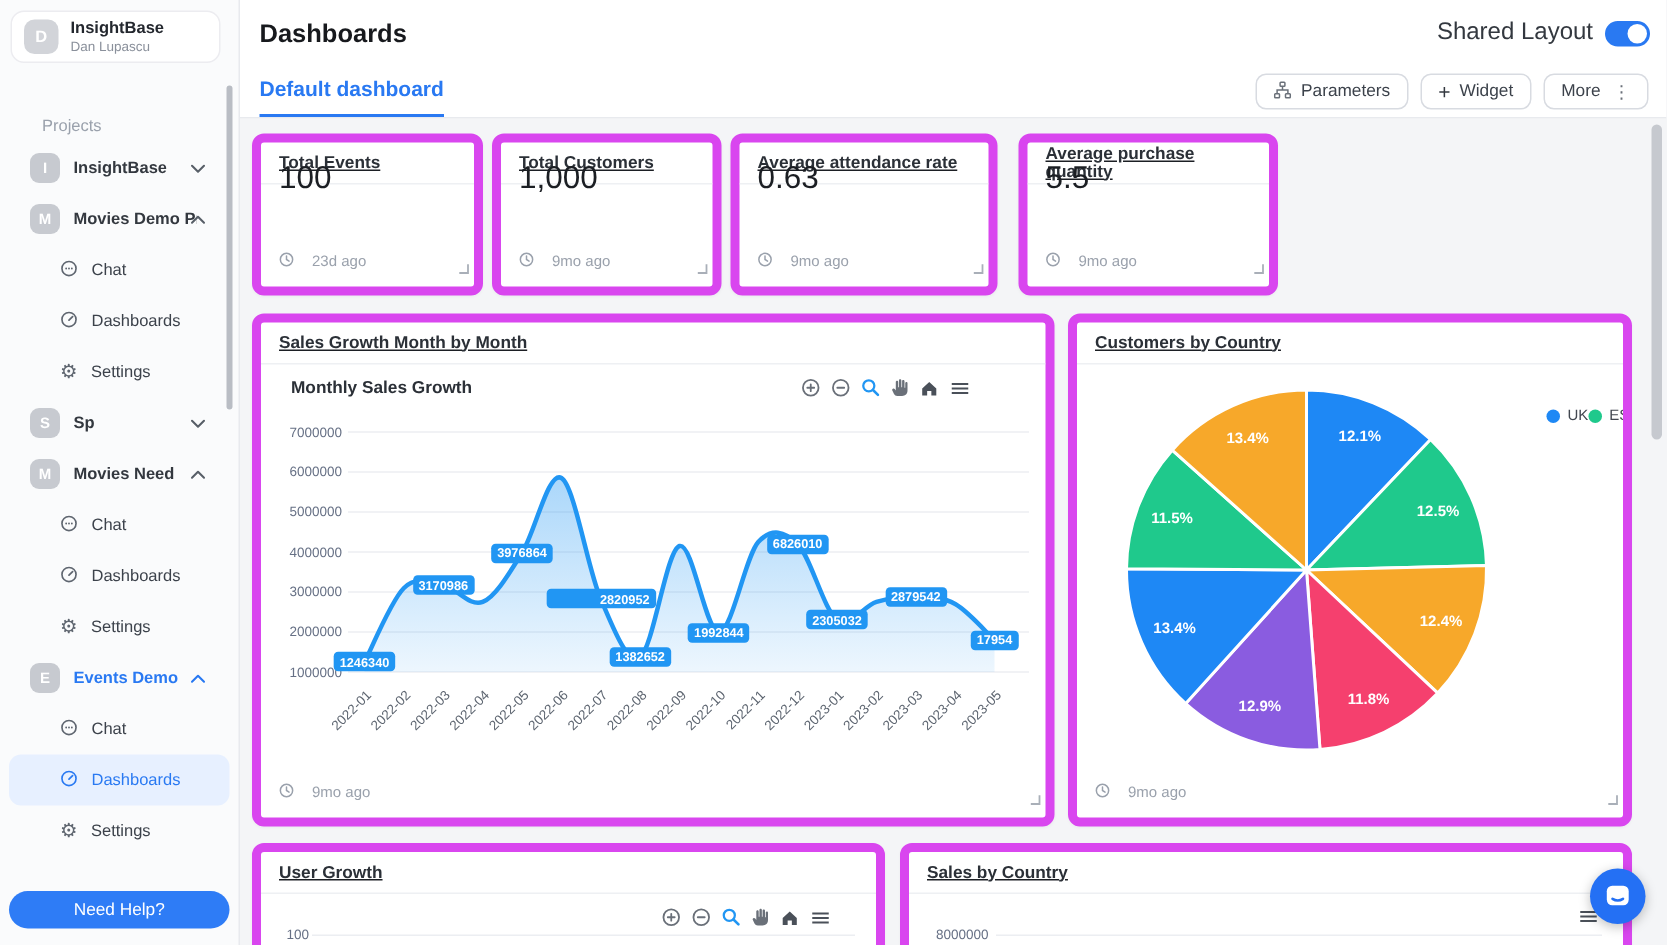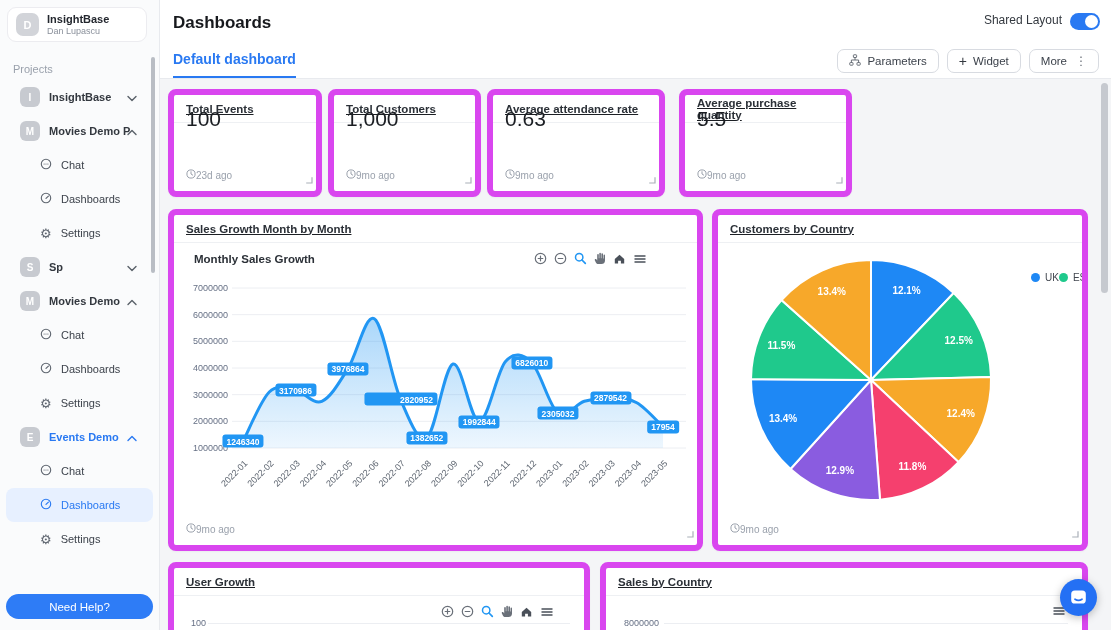--- a/index.html
+++ b/index.html
@@ -7,50 +7,50 @@
   body { font-family:"Liberation Sans", sans-serif; background:#f4f5f7; color:#1c1f24; }
   .app { position:relative; width:1111px; height:630px; display:flex; }
 
   
   .sidebar { position:relative; flex:0 0 160px; width:160px; background:#fafbfc; border-right:1px solid #e8eaee; overflow:hidden; }
   .user-card { margin:7px 12px 10px 7px; background:#fff; border:1px solid #ececf0; border-radius:9px; padding:5px 8px; display:flex; align-items:center; gap:8px; }
   .user-avatar { width:23px; height:23px; border-radius:7px; background:#d2d4d9; color:#fff; font-size:11px; font-weight:700; display:flex; align-items:center; justify-content:center; }
   .user-name { font-size:11px; font-weight:700; color:#23272e; }
   .user-sub { font-size:9px; color:#8a909b; margin-top:1px; }
   .nav-item { height:28px; display:flex; align-items:center; gap:9px; padding-left:22px; font-size:11px; font-weight:600; color:#30353c; cursor:pointer; }
-  .proj-label { margin-top:16px; height:22px; padding-left:13px; font-size:11px; color:#9aa1ac; display:flex; align-items:center; }
+  .proj-label { margin-top:31px; height:22px; padding-left:28px; font-size:11px; color:#9aa1ac; display:flex; align-items:center; }
   .proj-row { height:34px; display:flex; align-items:center; padding-left:20px; gap:9px; font-size:11px; font-weight:600; color:#33383f; cursor:pointer; position:relative; }
   .avatar-sq { width:20px; height:20px; border-radius:6px; background:#c7cad0; color:#fff; font-size:10px; font-weight:700; display:flex; align-items:center; justify-content:center; flex:0 0 20px; }
   .proj-name { white-space:nowrap; overflow:hidden; max-width:82px; }
   .chev { position:absolute; right:22px; top:12px; }
   .proj-row.active-proj .proj-name { color:#2979f2; }
   .child-row { height:34px; margin:0 6px; display:flex; align-items:center; gap:9px; padding-left:34px; font-size:11px; color:#3c424b; border-radius:8px; cursor:pointer; }
   .child-row.active-child { background:#e7f0ff; color:#2979f2; }
   .need-help { position:absolute; left:6px; right:6px; bottom:11px; height:25px; border:none; border-radius:13px; background:#2e7cf6; color:#fff; font-size:11.5px; font-family:inherit; cursor:pointer; }
   .sb-scroll { position:absolute; left:151px; top:57px; width:4px; height:216px; background:#b9bdc4; border-radius:2px; }
 
   
   .main { flex:1; display:flex; flex-direction:column; min-width:0; }
   .main-header { position:relative; height:79px; background:#fff; border-bottom:1px solid #e8eaee; flex:0 0 79px; }
   .page-title { position:absolute; left:13px; top:13px; font-size:17px; font-weight:700; color:#17191d; }
-  .shared { position:absolute; right:11px; top:13px; display:flex; align-items:flex-start; gap:8px; font-size:12px; color:#33383f; }
+  .shared { position:absolute; right:11px; top:13px; display:flex; align-items:center; gap:8px; font-size:16px; color:#33383f; }
   .toggle { width:30px; height:17px; border-radius:9px; background:#2979f2; position:relative; cursor:pointer; }
   .toggle .knob { position:absolute; right:2px; top:2px; width:13px; height:13px; border-radius:50%; background:#fff; }
   .tab { position:absolute; left:13px; bottom:0; padding-bottom:9px; font-size:14px; font-weight:700; color:#2979f2; border-bottom:2px solid #2979f2; cursor:pointer;margin-top:24px; }
   .hdr-btns { position:absolute; right:12px; bottom:5px; display:flex; gap:8px; }
   .btn { height:24px; padding:0 11px; border:1px solid #d8dbe1; border-radius:7px; background:#fff; font-size:11.5px; color:#3c424b; font-family:inherit; display:flex; align-items:center; gap:6px; cursor:pointer; }
   .btn .plus { font-size:14px; font-weight:400; color:#33383f; }
   .btn .dots { font-size:12px; color:#6a7079; margin-left:2px; }
 
   .content { position:relative; flex:1; overflow:hidden; }
   .card { position:absolute; background:#fff; border:6px solid #d946ef; border-radius:8px; box-shadow:0 1px 2px rgba(16,24,40,.04); overflow:hidden;text-decoration:underline; }
   .card-h { height:28px; border-bottom:1px solid #eef0f3; display:flex; align-items:center; padding:0 12px; font-size:11.5px; font-weight:700; color:#2b3037; }
   .card-body { position:absolute; top:28px; left:0; right:0; bottom:0; }
   .kpi-value { position:absolute; left:12px; top:12px; font-size:21px; color:#1b1e23; }
-  .card-foot { position:absolute; left:12px; bottom:10px; display:flex; align-items:center; gap:0; font-size:10px; color:#9aa1ac; }
+  .card-foot { position:absolute; left:12px; bottom:10px; display:flex; align-items:center; gap:12px; font-size:10px; color:#9aa1ac; }
   .resize { position:absolute; right:3px; bottom:3px; }
   .kpi-check { position:absolute; right:11px; bottom:9px; }
 
   .chart-title { position:absolute; left:20px; top:10px; font-size:11.5px; font-weight:700; color:#2b3037; }
   .toolbar { position:absolute; top:9px; display:flex; align-items:center; gap:7px; }
   .toolbar span { display:flex; cursor:pointer; }
   .dlabel { position:absolute; transform:translate(-50%,-50%); background:#2196f3; color:#fff; font-size:8.5px; font-weight:700; padding:1.5px 4px; border-radius:3px; white-space:nowrap; }
   .legend { position:absolute; display:flex; flex-direction:row; }
   .legend-item { height:15px; display:flex; align-items:center; gap:5px; font-size:10px; color:#424750; cursor:pointer; }
   .legend-dot { width:9px; height:9px; border-radius:50%; }
@@ -111,21 +111,21 @@
         </div>
         <div class="proj-row">
           <span class="avatar-sq">S</span>
           <span class="proj-name">Sp</span>
           <span class="chev"><svg width="10" height="7" viewBox="0 0 10 7" fill="none">
               <path d="M1 1.5 L5 5.5 L9 1.5" stroke="#596069" stroke-width="1.4" stroke-linecap="round" stroke-linejoin="round"></path>
             </svg></span>
         </div>
         <div class="proj-row">
           <span class="avatar-sq">M</span>
-          <span class="proj-name">Movies Demo</span>
+          <span class="proj-name">Movies Need</span>
           <span class="chev"><svg width="10" height="7" viewBox="0 0 10 7" fill="none">
               <path d="M1 5.5 L5 1.5 L9 5.5" stroke="#596069" stroke-width="1.4" stroke-linecap="round" stroke-linejoin="round"></path>
             </svg></span>
         </div>
         <div class="child-row">
           <span style="color: rgb(95, 102, 112);"><svg width="12" height="12" viewBox="0 0 12 12" fill="none">
               <circle cx="6" cy="6" r="4.7" stroke="currentColor" stroke-width="1.1"></circle>
               <circle cx="4.1" cy="6" r=".62" fill="currentColor"></circle>
               <circle cx="6" cy="6" r=".62" fill="currentColor"></circle>
               <circle cx="7.9" cy="6" r=".62" fill="currentColor"></circle>

